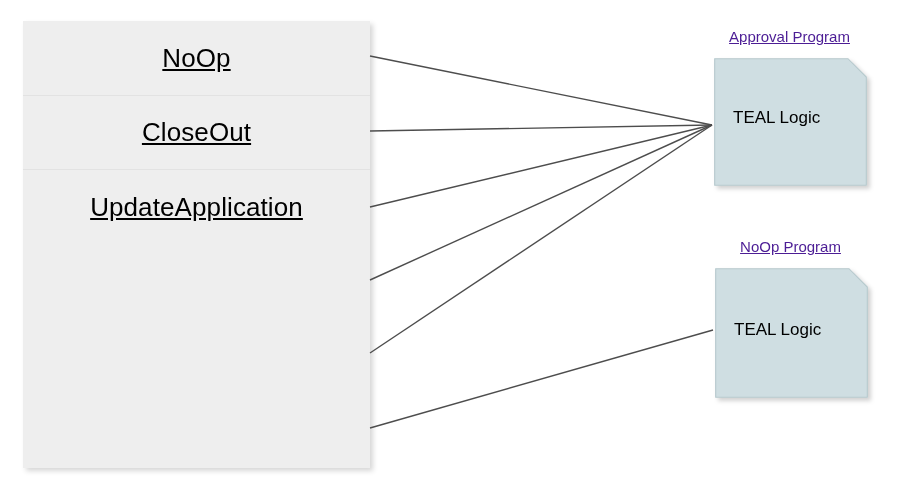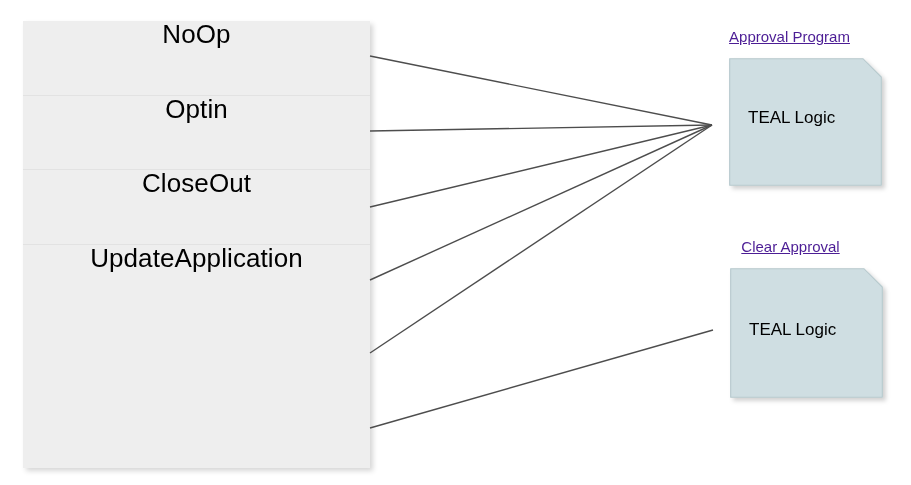--- a/index.html
+++ b/index.html
@@ -32,24 +32,25 @@
     width: 347px;
     height: 447px;
     background: #eeeeee;
     box-shadow: 3px 3px 5px rgba(0,0,0,0.16);
     box-sizing: border-box;
   }
   .ops-row {
     position: relative;
     height: 74.5px;
     display: flex;
-    align-items: flex-start;
+    align-items: center;
     justify-content: center;
     box-sizing: border-box;
     border-bottom: 1px solid #e2e2e2;
+    text-decoration: underline;
   }
   .ops-row:last-child {
     border-bottom: none;
   }
   .ops-row-label {
     font-size: 26px;
     line-height: 1;
     color: #000000;
     letter-spacing: 0.1px;
     white-space: nowrap;
@@ -75,21 +76,21 @@
     text-align: center;
     font-size: 15px;
     line-height: 18px;
     color: #4c1d95;
     white-space: nowrap;
     text-decoration: underline;
   }
   .program-box {
     position: absolute;
     top: 30px;
-    left: 16px;
+    left: 1px;
     width: 153px;
     height: 128px;
   }
   .program-group.clear .program-box {
     height: 130px;
   }
   .program-box .doc-shape {
     position: absolute;
     inset: 0;
     width: 100%;
@@ -128,23 +129,20 @@
 <body>
 
 <div id="stage">
 
   <div class="ops-panel">
 
     <div class="ops-row">
       <span class="ops-row-label">NoOp</span>
     </div>
 
-    <div class="ops-row">
-      <span class="ops-row-label">Optin</span>
-    </div>
 
 
     <div class="ops-row">
       <span class="ops-row-label">CloseOut</span>
     </div>
 
     <div class="ops-row">
       <span class="ops-row-label">UpdateApplication</span>
     </div>
 
@@ -169,21 +167,21 @@
             <feDropShadow dx="3" dy="3" stdDeviation="2.2" flood-color="#000000" flood-opacity="0.18"></feDropShadow>
           </filter>
         </defs>
         <path d="M0.7,0.7 L134,0.7 L152.3,19 L152.3,127.3 L0.7,127.3 Z" fill="#cfdee2" stroke="#b6c9cd" stroke-width="1.1" filter="url(#shA)"></path>
       </svg>
       <span class="program-box-label">TEAL Logic</span>
     </div>
   </div>
 
   <div class="program-group clear">
-    <div class="program-title">Clear Approval</div>
+    <div class="program-title">NoOp Program</div>
     <div class="program-box">
       <svg class="doc-shape" viewBox="0 0 153 130" preserveAspectRatio="none">
         <defs>
           <filter id="shC" x="-20%" y="-20%" width="150%" height="150%">
             <feDropShadow dx="3" dy="3" stdDeviation="2.2" flood-color="#000000" flood-opacity="0.18"></feDropShadow>
           </filter>
         </defs>
         <path d="M0.7,0.7 L134,0.7 L152.3,19 L152.3,129.3 L0.7,129.3 Z" fill="#cfdee2" stroke="#b6c9cd" stroke-width="1.1" filter="url(#shC)"></path>
       </svg>
       <span class="program-box-label">TEAL Logic</span>

